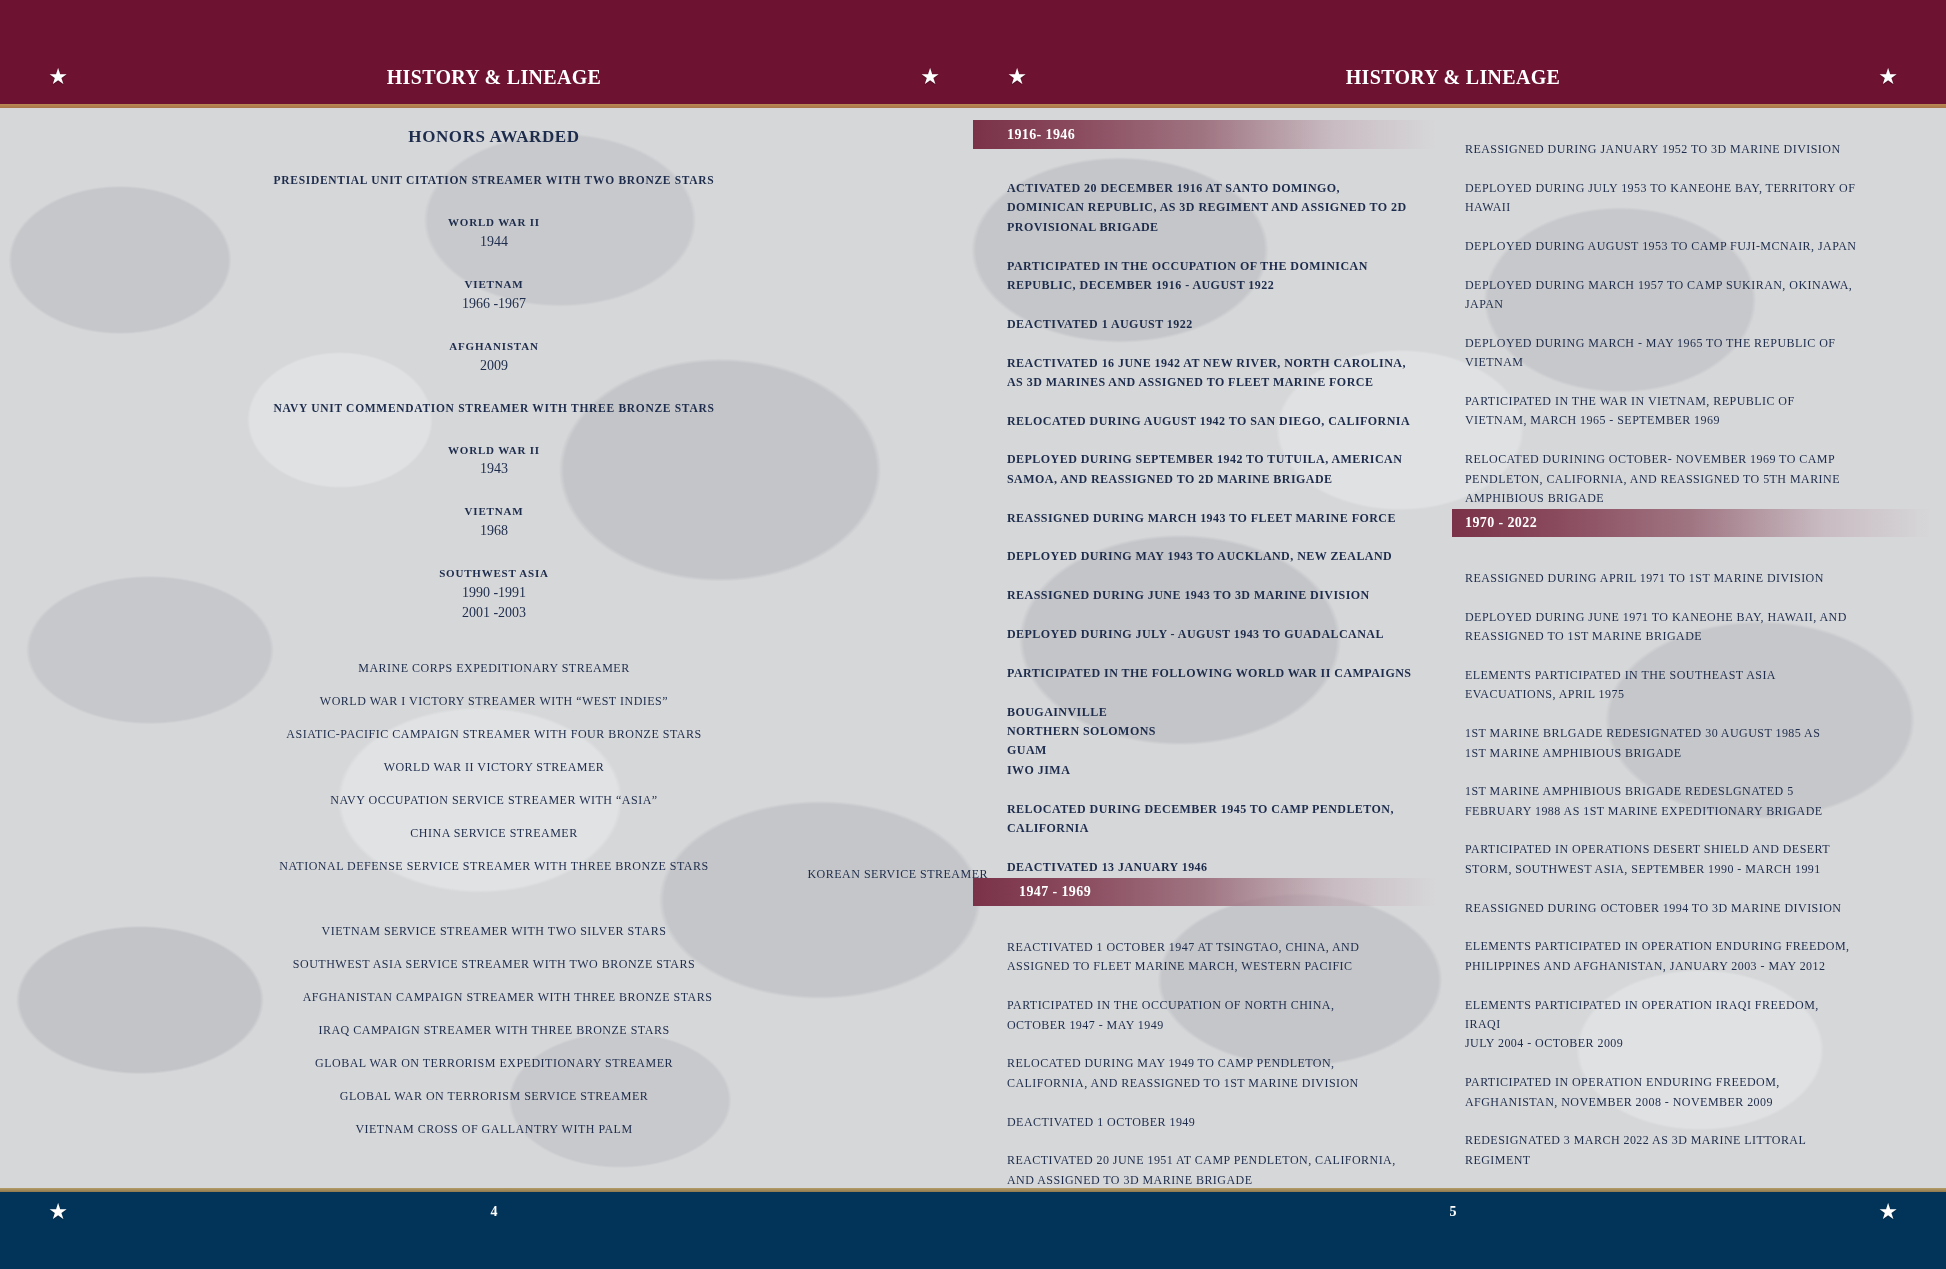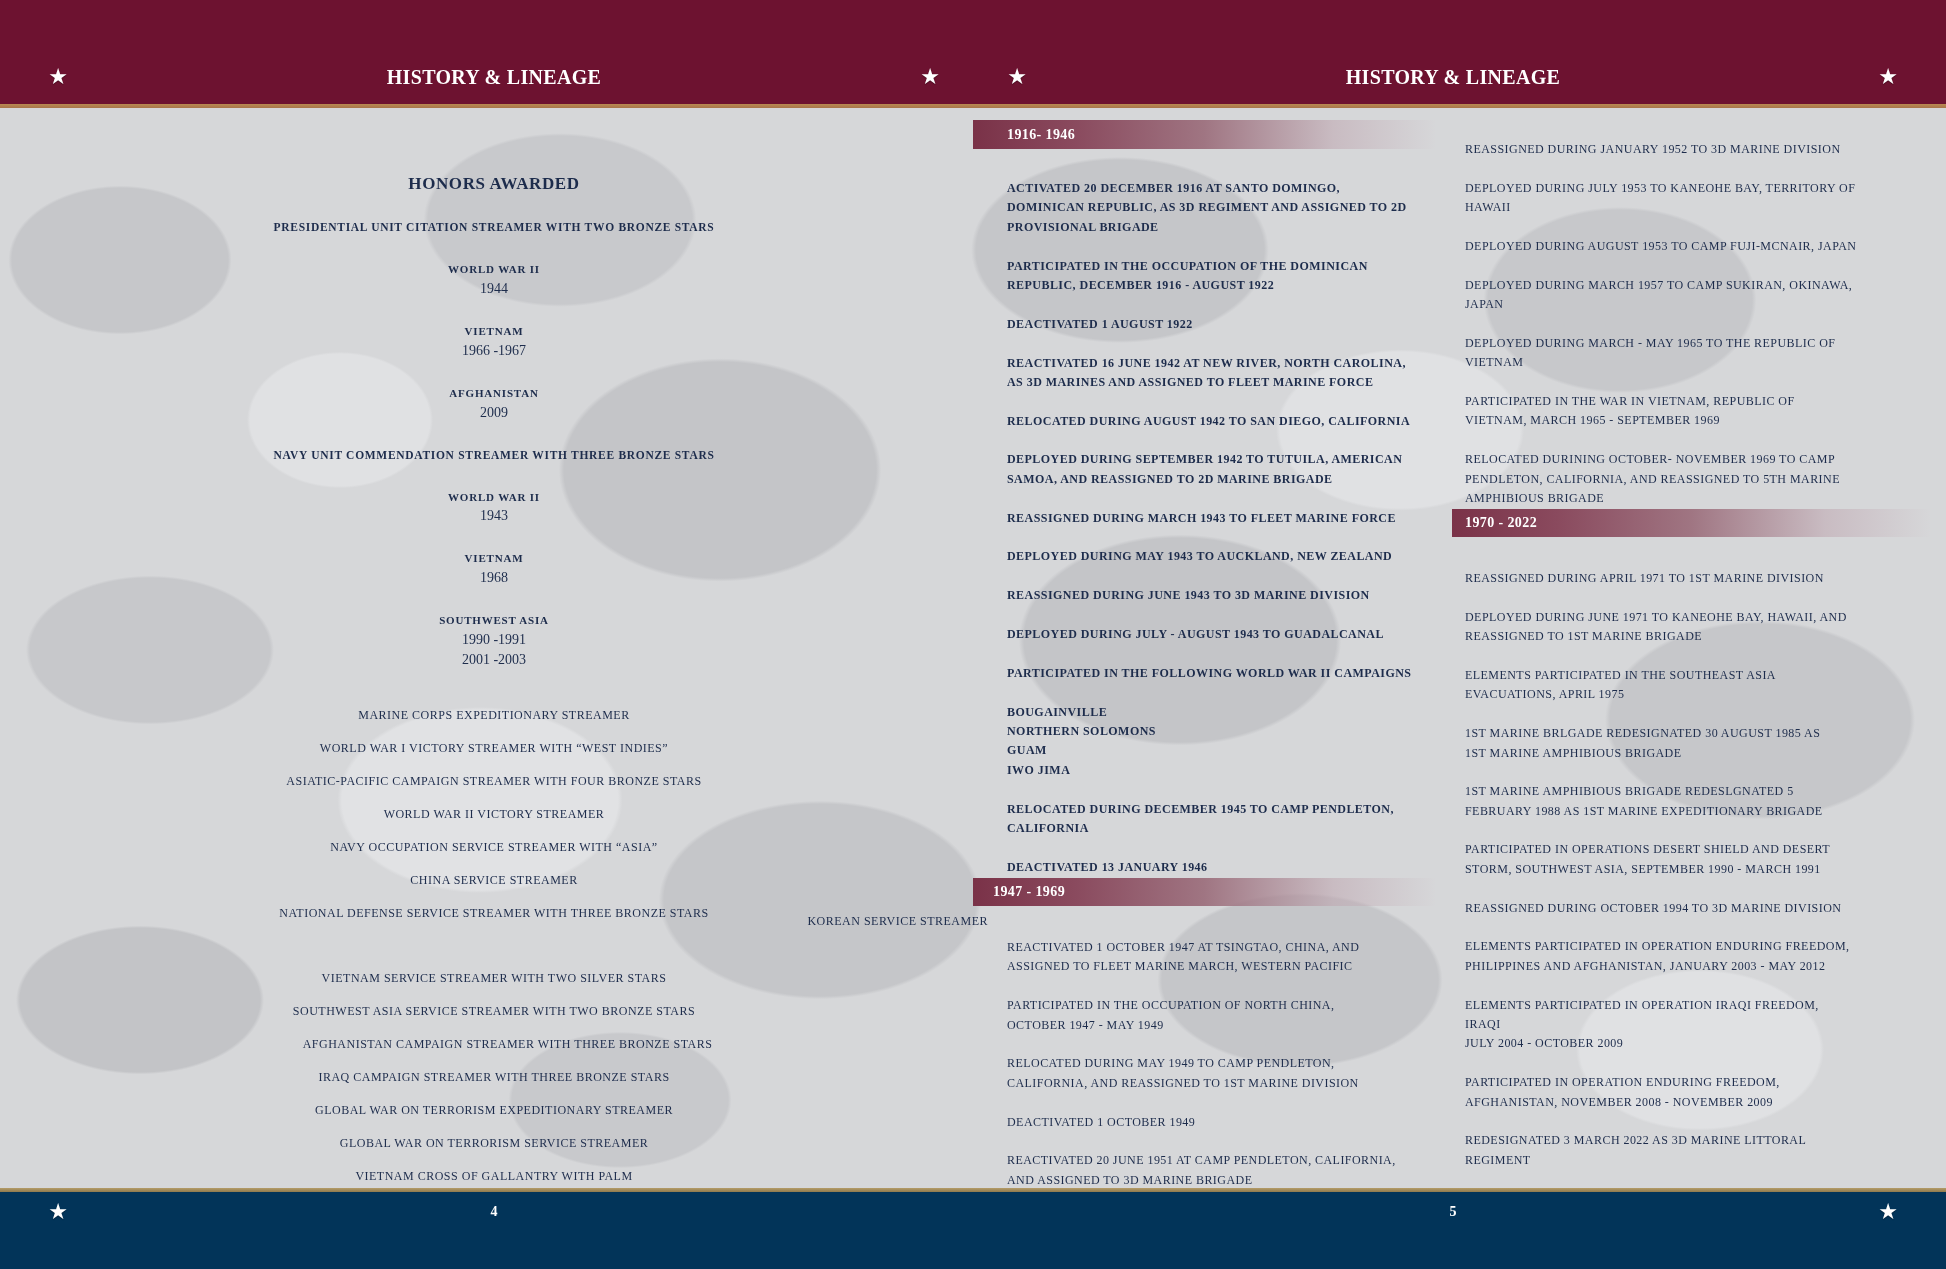--- a/index.html
+++ b/index.html
@@ -44,21 +44,21 @@
 
   
   .footer-rule { position: absolute; left: 0; top: 1188px; width: 1946px; height: 4px; background: linear-gradient(#b49c68, #8f7a4e); }
   .footer-band { position: absolute; left: 0; top: 1192px; width: 1946px; height: 77px; background: #023459; }
   .page-number {
     position: absolute; top: 1201px; width: 40px; height: 22px; line-height: 22px;
     text-align: center; color: #ffffff; font-weight: bold; font-size: 14px;
   }
 
   
-  .lp { position: absolute; left: 0; top: 0; width: 988px; height: 1132px; margin-top: 47px; }
+  .lp { position: absolute; left: 0; top: 0; width: 988px; height: 1132px; }
   .lp-line {
     position: absolute; left: 0; width: 988px; height: 20px; line-height: 20px;
     text-align: center; white-space: nowrap;
   }
   .lp-title { font-size: 17px; font-weight: bold; letter-spacing: 0.6px; height: 24px; line-height: 24px; }
   .lp-citation { font-size: 11.5px; font-weight: bold; letter-spacing: 0.7px; }
   .lp-campaign { font-size: 11px; font-weight: bold; letter-spacing: 0.8px; }
   .lp-year { font-size: 14px; }
   .lp-streamer { font-size: 12px; letter-spacing: 0.5px; }
 
@@ -119,21 +119,21 @@
   <div class="lp-line lp-streamer" style="top:987px;padding-left:27px;">AFGHANISTAN CAMPAIGN STREAMER WITH THREE BRONZE STARS</div>
   <div class="lp-line lp-streamer" style="top:1020px;">IRAQ CAMPAIGN STREAMER WITH THREE BRONZE STARS</div>
   <div class="lp-line lp-streamer" style="top:1053px;">GLOBAL WAR ON TERRORISM EXPEDITIONARY STREAMER</div>
   <div class="lp-line lp-streamer" style="top:1086px;">GLOBAL WAR ON TERRORISM SERVICE STREAMER</div>
   <div class="lp-line lp-streamer" style="top:1119px;">VIETNAM CROSS OF GALLANTRY WITH PALM</div>
 </div>
 
 <div class="period-bar" style="left:973px; top:120px; width:462px; padding-left:34px;">
   <span>1916- 1946</span>
 </div>
-<div class="period-bar" style="left:973px; top:878px; width:462px; padding-left:20px; height:28px; line-height:28px;">
+<div class="period-bar" style="left:973px; top:878px; width:462px; padding-left:46px; height:28px; line-height:28px;">
   <span>1947 - 1969</span>
 </div>
 <div class="period-bar" style="left:1452px; top:509px; width:478px; padding-left:13px; height:28px; line-height:28px;">
   <span>1970 - 2022</span>
 </div>
 
 <div class="col-block" style="left:1007px; top:163px;font-weight:bold;">
   <div class="para">
     <span class="line">ACTIVATED 20 DECEMBER 1916 AT SANTO DOMINGO,</span>
     <span class="line">DOMINICAN REPUBLIC, AS 3D REGIMENT AND ASSIGNED TO 2D</span>

